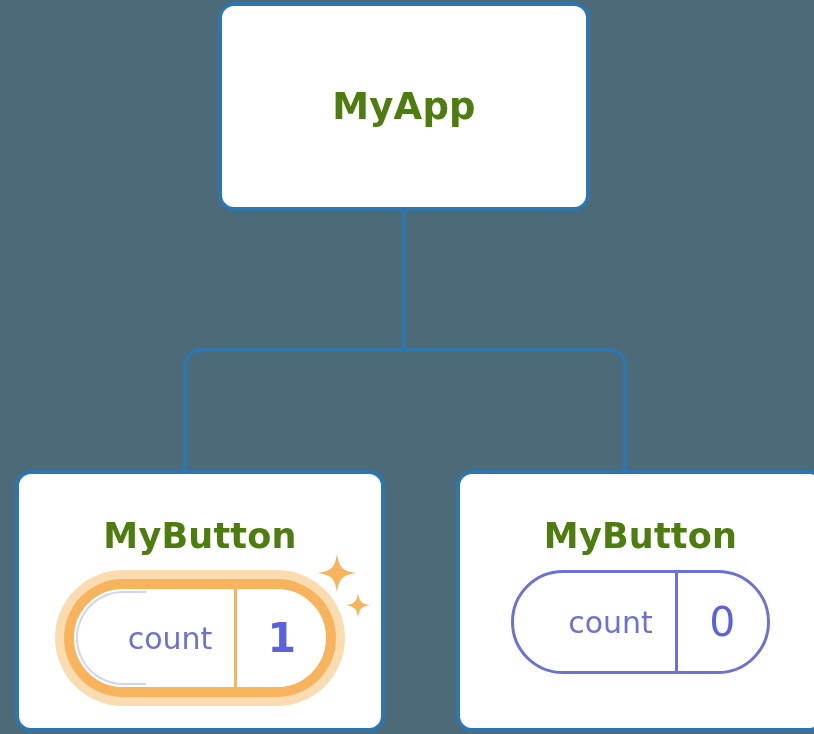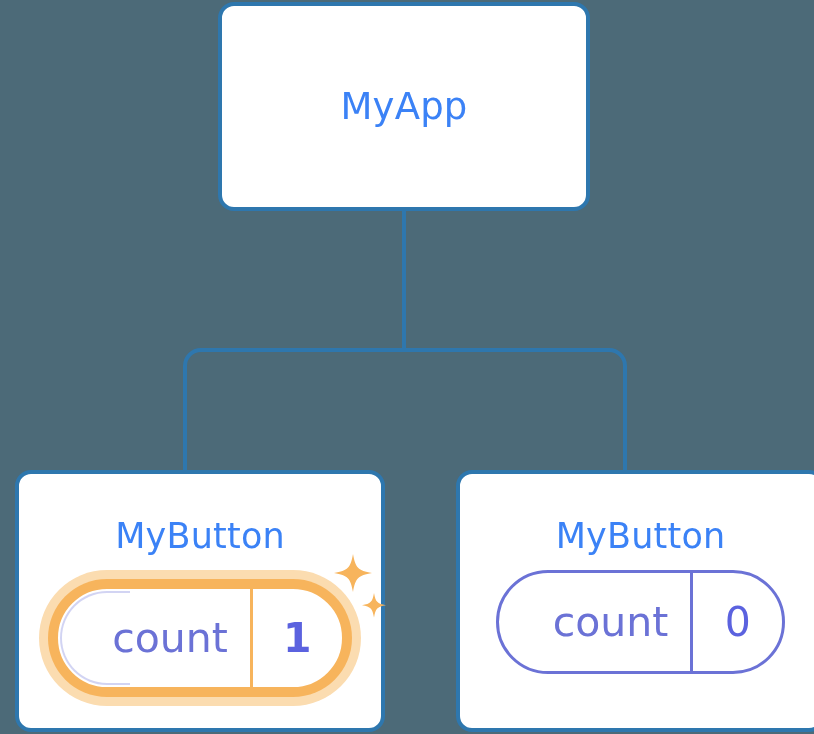--- a/index.html
+++ b/index.html
@@ -44,23 +44,23 @@
 
   .node-root {
     left: 218px;
     top: 2px;
     width: 372px;
     height: 209px;
     justify-content: center;
   }
 
   .node-title {
-    color: #3b82f6;
+    color: #4d7c0f;
     font-size: 37px;
-    font-weight: 400;
+    font-weight: 700;
     letter-spacing: 0.2px;
     white-space: nowrap;
   }
 
   .node-child {
     top: 470px;
     height: 262px;
     padding-top: 42px;
     margin-left: 13px;
   }
@@ -96,21 +96,21 @@
   }
   .pill .pill-key,
   .pill .pill-val {
     display: flex;
     align-items: center;
     justify-content: center;
     box-sizing: border-box;
   }
   .pill .pill-key {
     color: #6b72d6;
-    font-size: 41px;
+    font-size: 30px;
     font-weight: 400;
     padding: 0 22px 0 54px;
   }
   .pill .pill-val {
     color: #5b62df;
     font-size: 41px;
     font-weight: 400;
     border-left: 3px solid #6b72d6;
     min-width: 92px;
     padding: 0 12px;

